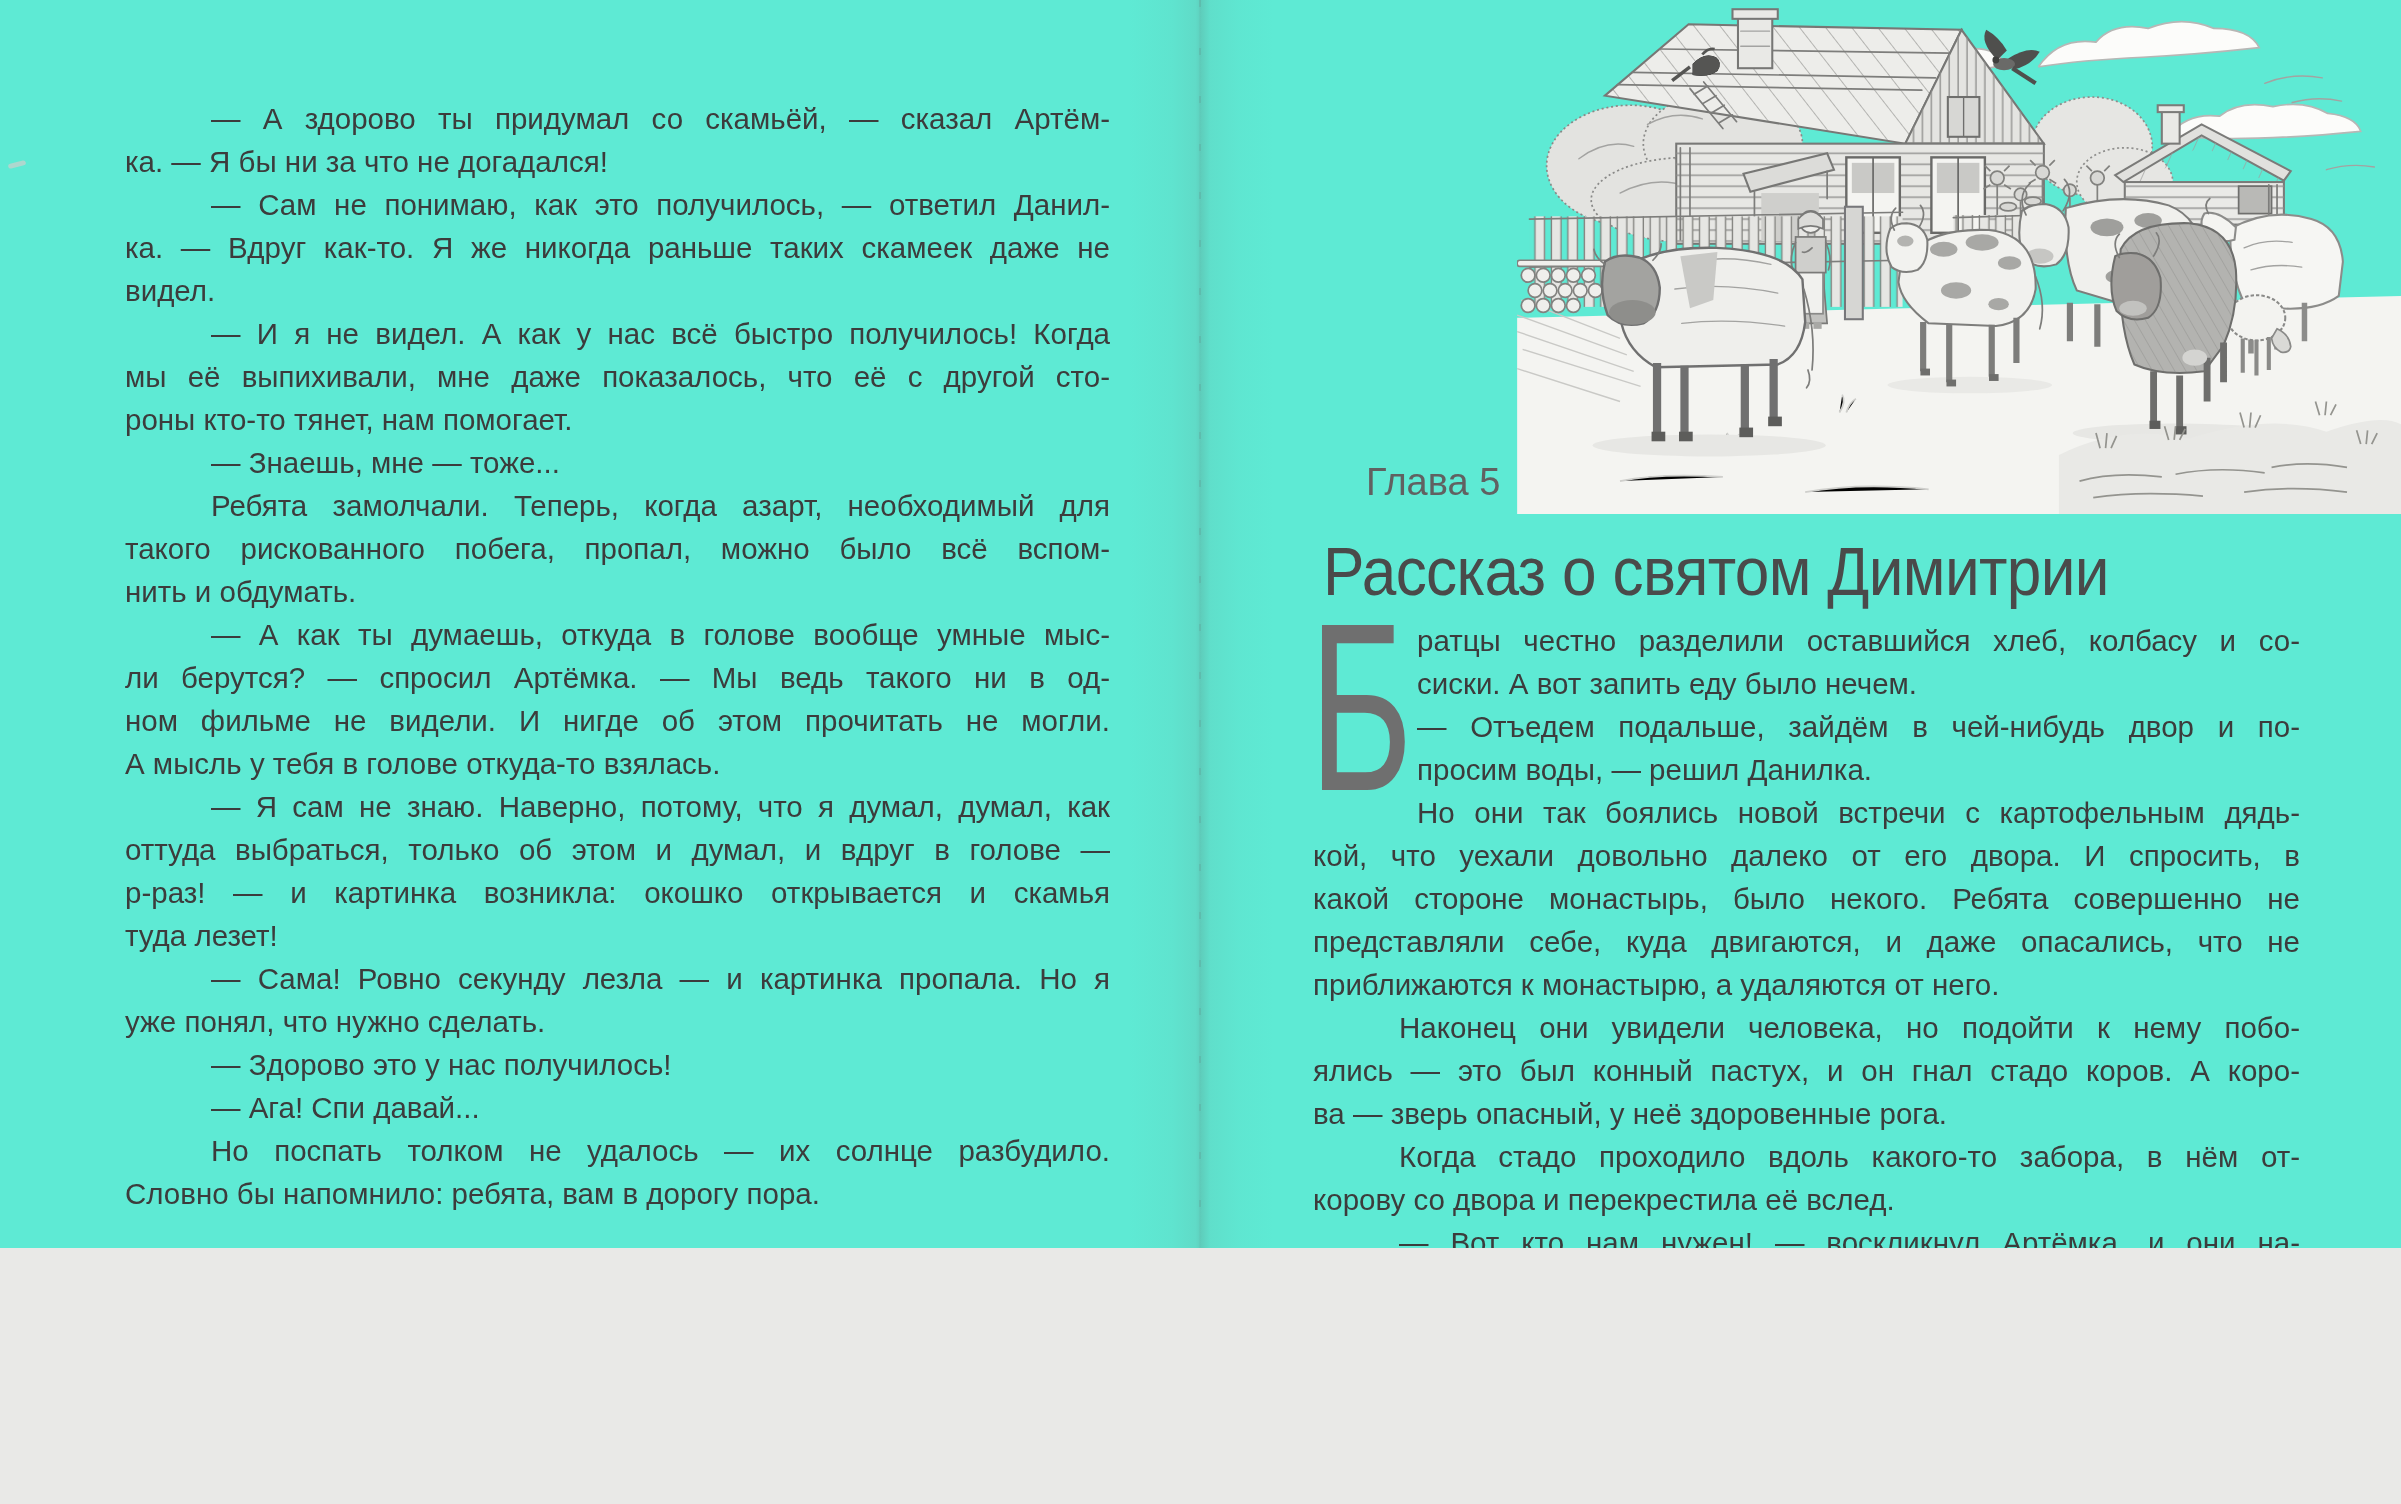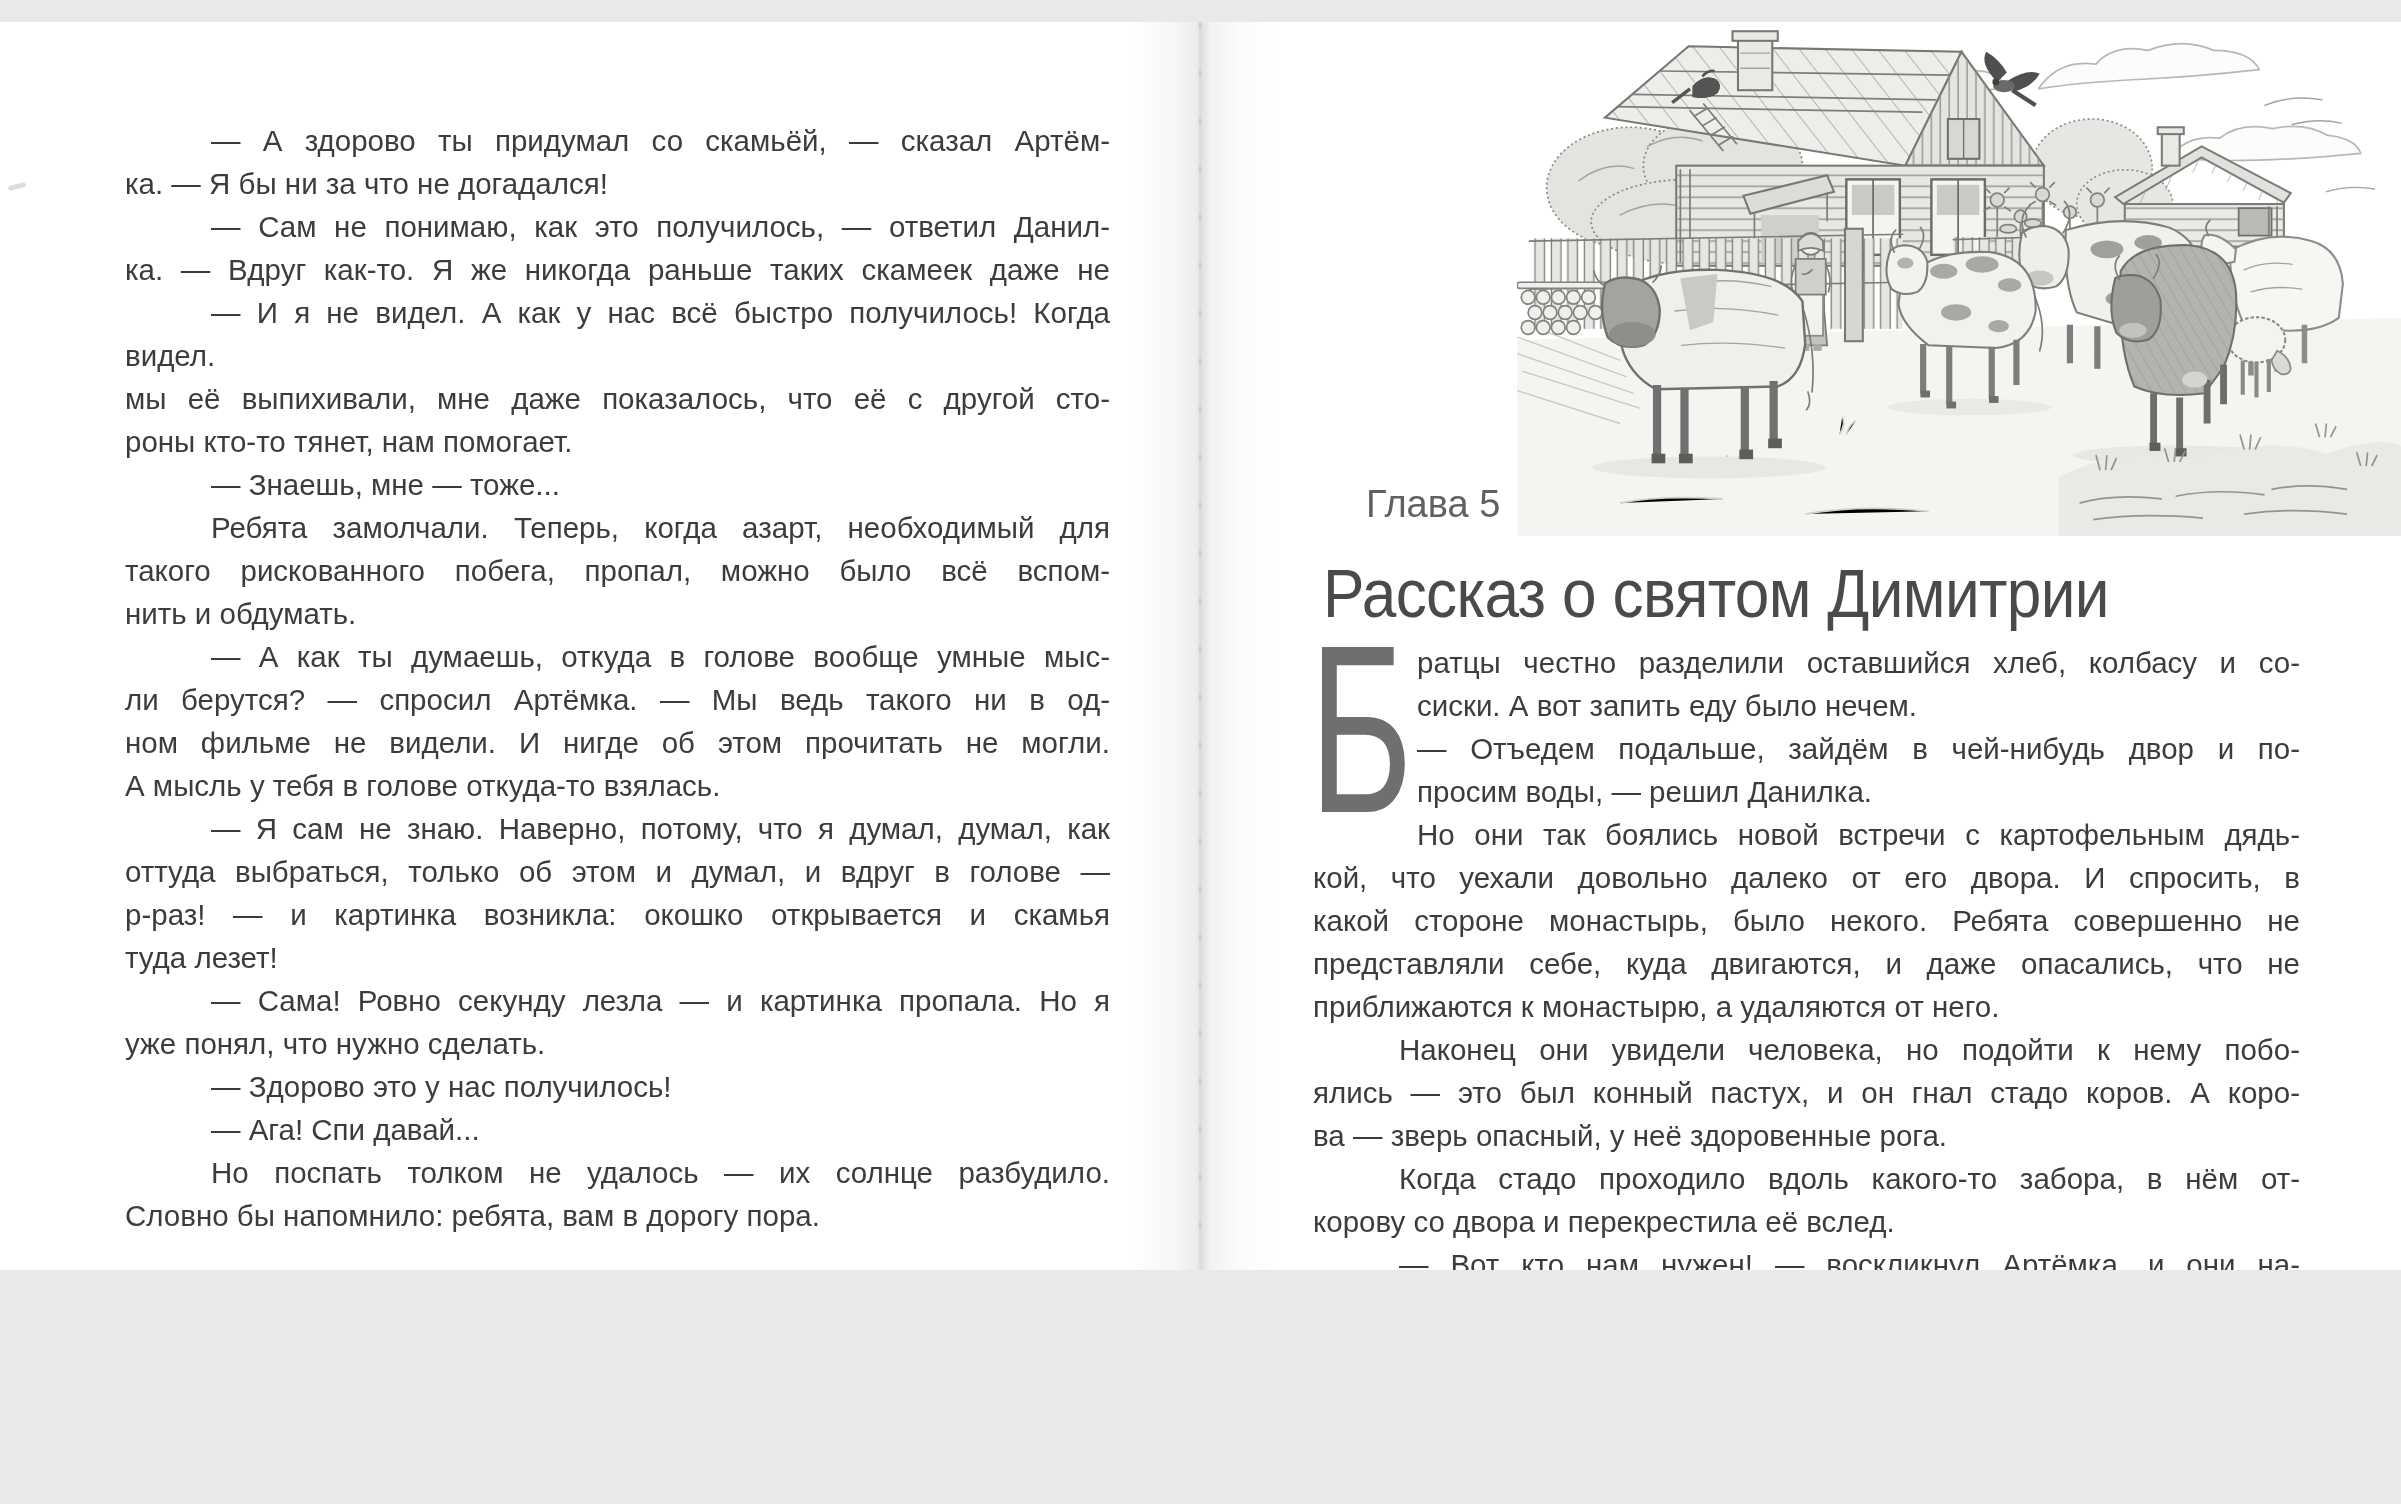--- a/index.html
+++ b/index.html
@@ -1,21 +1,20 @@
 <!DOCTYPE html>
 <html style="font-size:11px"><head>
 <meta charset="utf-8">
 <style>
   html,body{margin:0;padding:0;background:#e9e9e7;}
   .spread{
     position:relative; width:2401px; height:1248px; overflow:hidden;
-    background:#ffffff;
+    background:#5eead4;
     font-family:"Liberation Sans","DejaVu Sans",sans-serif;
     color:#3c3c3c;
-    margin-top:22px;
   }
   
   .text-col{position:absolute;}
   #left-col{left:125px; top:97px; width:985px;}
   #right-col{left:1313px; top:619px; width:987px;}
   .line{
     font-size:29.5px; line-height:43px; height:43px;
     text-align:justify; text-align-last:justify;
     white-space:normal; overflow:visible;
   }
@@ -70,22 +69,22 @@
 <body>
 
 <div class="spread">
 
   <div>
     <div class="text-col" id="left-col">
         <div class="line ind">— А здорово ты придумал со скамьёй, — сказал Артём-</div>
         <div class="line last">ка. — Я бы ни за что не догадался!</div>
         <div class="line ind">— Сам не понимаю, как это получилось, — ответил Данил-</div>
         <div class="line">ка. — Вдруг как-то. Я же никогда раньше таких скамеек даже не</div>
+        <div class="line last">видел.</div>
         <div class="line ind">— И я не видел. А как у нас всё быстро получилось! Когда</div>
-        <div class="line last">видел.</div>
         <div class="line">мы её выпихивали, мне даже показалось, что её с другой сто-</div>
         <div class="line last">роны кто-то тянет, нам помогает.</div>
         <div class="line last ind">— Знаешь, мне — тоже...</div>
         <div class="line ind">Ребята замолчали. Теперь, когда азарт, необходимый для</div>
         <div class="line">такого рискованного побега, пропал, можно было всё вспом-</div>
         <div class="line last">нить и обдумать.</div>
         <div class="line ind">— А как ты думаешь, откуда в голове вообще умные мыс-</div>
         <div class="line">ли берутся? — спросил Артёмка. — Мы ведь такого ни в од-</div>
         <div class="line">ном фильме не видели. И нигде об этом прочитать не могли.</div>
         <div class="line last">А мысль у тебя в голове откуда-то взялась.</div>

